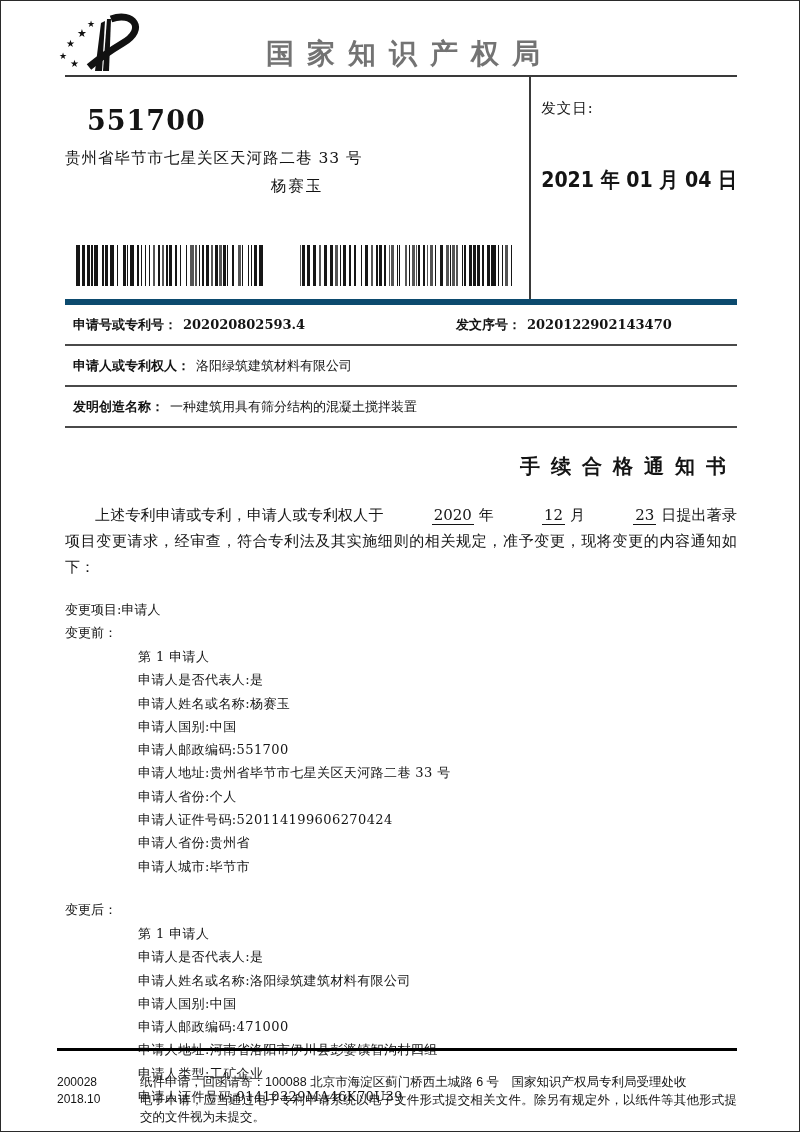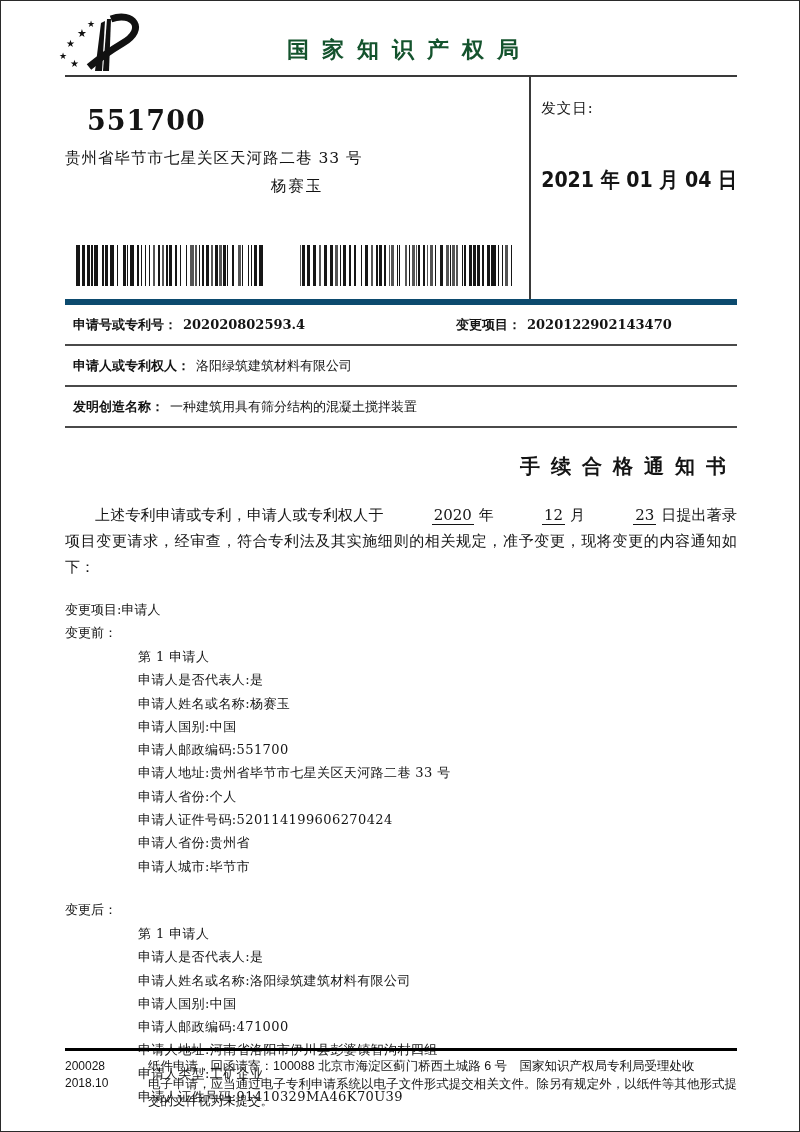--- a/index.html
+++ b/index.html
@@ -23,23 +23,23 @@
   .hdr {
     position: relative;
     height: 76px;
     border-bottom: 2px solid #3a3a3a;
   }
   .logo { position: absolute; left: -8px; top: 10px; }
   .hdr-title {
     position: absolute; left: 4px; right: 0; top: 34px;
     text-align: center;
     font-family: "Liberation Sans", "DejaVu Sans", sans-serif;
-    font-weight: bold; font-size: 22px;
+    font-weight: bold; font-size: 28px;
     letter-spacing: 13px; text-indent: 13px;
-    color: #14532d;
+    color: #737373;
   }
 
   
   .envelope { display: flex; height: 228px; border-bottom: 6px solid #0c4a6e; }
   .env-left { width: 491px; position: relative; }
   .postcode {
     padding: 28px 0 0 22px;
     font-size: 27px; font-weight: bold; letter-spacing: 1px;
   }
   .addr { margin-top: 12px; text-align: left; font-size: 15.5px; letter-spacing: 1px; }
@@ -90,23 +90,23 @@
 
   
   .chg { margin-top: 18px; font-size: 13px; }
   .chg-line { line-height: 23px; }
   .detail-list { padding-left: 73px; margin-top: 1px; }
   .detail-list div { line-height: 23.3px; letter-spacing: 0.4px; }
   .after-label { margin-top: 20px; }
 
   
   .footer {
-    position: absolute; left: 64px; right: 62px; top: 1047px;
+    position: absolute; left: 56px; right: 62px; top: 1047px;
     border-top: 3px solid #000;
-    padding-top: 7px;
+    padding-top: 23px;
     display: flex;
     font-family: "Liberation Sans", "DejaVu Sans", sans-serif;
   }
   .f-codes { width: 83px; flex: none; font-size: 12px; line-height: 17px; }
   .f-text { flex: 1; font-size: 12.5px; line-height: 17.5px; text-align: justify; }
 </style>
 </head>
 <body>
 
 <div class="page">
@@ -235,21 +235,21 @@
         <div class="date-label">发文日:</div>
         <div class="date-value">2021 年 01 月 04 日</div>
       </div>
     </section>
 
     <section class="row">
       <div class="f-app">
         <span class="lbl">申请号或专利号：</span><span class="val bold">202020802593.4</span>
       </div>
       <div>
-        <span class="lbl">变更项目：</span><span class="val bold">2020122902143470</span>
+        <span class="lbl">发文序号：</span><span class="val bold">2020122902143470</span>
       </div>
     </section>
 
     <section class="row">
       <div>
         <span class="lbl">申请人或专利权人：</span><span class="val">洛阳绿筑建筑材料有限公司</span>
       </div>
     </section>
 
     <section class="row">

